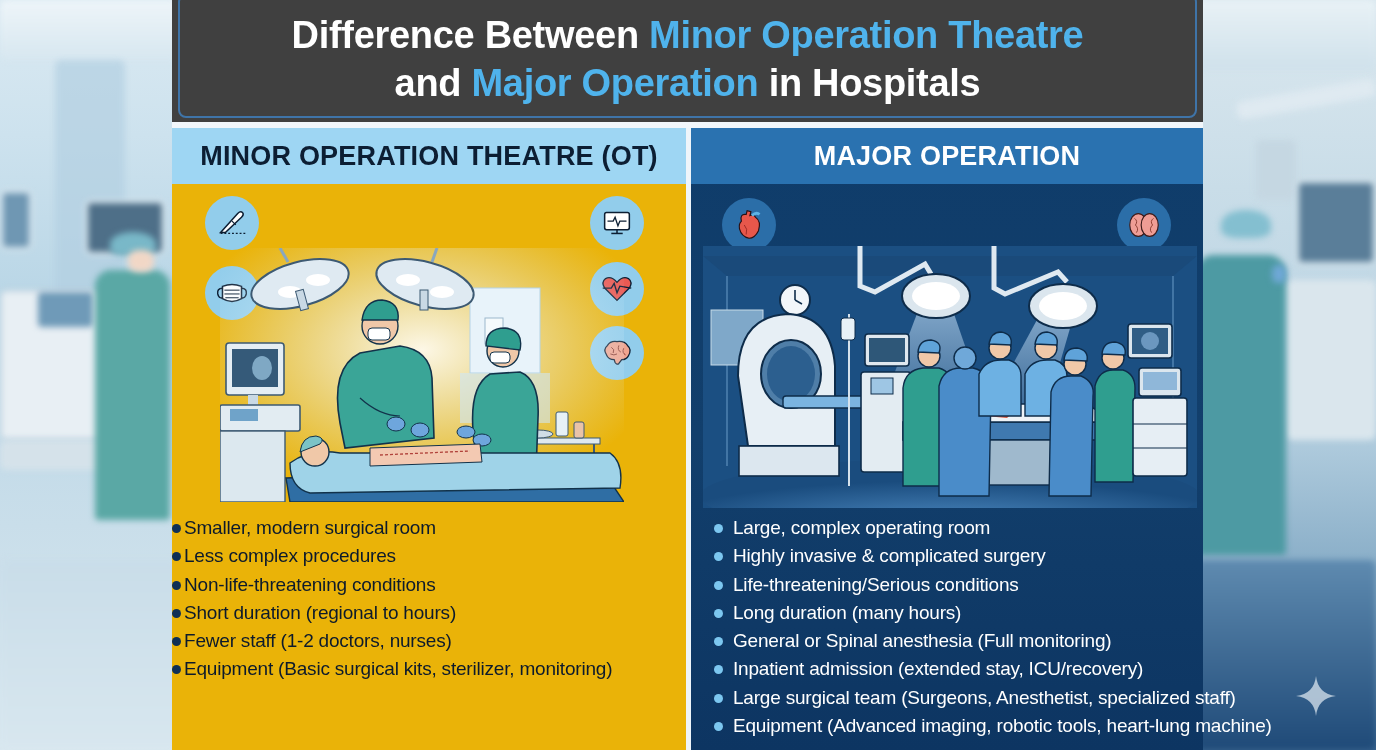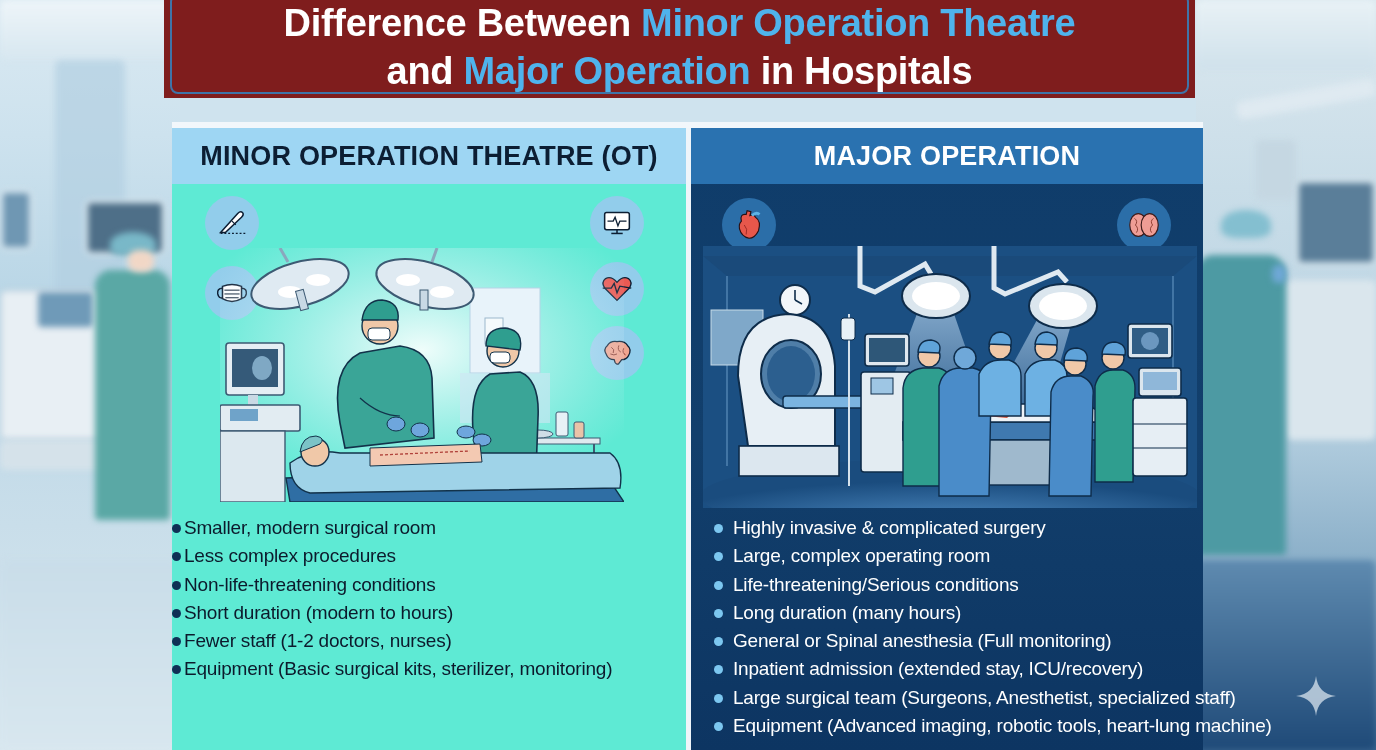--- a/index.html
+++ b/index.html
@@ -40,39 +40,39 @@
   .arm-r2 { right: 80px; top: 140px; width: 40px; height: 60px; background: #c5d7e2; }
   .monitor-r { right: 0; top: 180px; width: 80px; height: 85px; background: #5a7e99; border: 3px solid #dae7ee; }
   .doc-head-r { right: 105px; top: 210px; width: 50px; height: 28px; background: #84bfd0; border-radius: 50% 50% 30% 30%; }
   .doc-body-r { right: 90px; top: 255px; width: 90px; height: 300px; background: #4d9aa3; border-radius: 18px 18px 4px 4px; }
   .glove-r { right: 90px; top: 265px; width: 14px; height: 18px; background: #6fa8d6; border-radius: 40%; }
   .cart-r { right: 0; top: 280px; width: 90px; height: 160px; background: #dae6ed; }
   .floor-r { right: 0; top: 560px; width: 180px; height: 190px; background: linear-gradient(180deg,#5f8bb0,#1f4a78); }
 
   
   .title-box {
-    position: absolute; left: 164px; top: 0; width: 1031px; height: 98px;
-    background: #7f1d1d;
+    position: absolute; left: 172px; top: 0; width: 1031px; height: 122px;
+    background: #404040;
   }
   .title-inner {
     position: absolute; left: 6px; top: -6px; right: 6px; bottom: 4px;
     border: 2px solid #3f74a8; border-radius: 8px;
     display: flex; flex-direction: column; align-items: center; justify-content: center;
     padding-top: 6px;
   }
   .title-line {
     font-weight: 700; font-size: 38px; line-height: 48px; letter-spacing: -0.3px;
     color: #ffffff; white-space: nowrap; text-align: center;
   }
   .title-line .hl { color: #4fb3ec; }
   .title-gap { position: absolute; left: 172px; top: 122px; width: 1031px; height: 6px; background: #f2f7fb; }
 
   
   .panel { position: absolute; top: 128px; height: 622px; overflow: visible; }
-  .panel-minor { left: 172px; width: 514px; background: #5eead4; }
+  .panel-minor { left: 172px; width: 514px; background: #eab308; }
   .panel-major { left: 691px; width: 512px; background: linear-gradient(180deg,#0f3c6a 0%,#123f6c 50%,#0d3562 100%); }
   .divider { position: absolute; left: 686px; top: 128px; width: 5px; height: 622px; background: #eef5fa; }
 
   .panel-header {
     height: 56px; display: flex; align-items: center; justify-content: center;
     font-weight: 700; font-size: 27px; letter-spacing: 0.2px; white-space: nowrap;
   }
   .panel-minor .panel-header { background: #9ed6f3; color: #0c1e33; }
   .panel-major .panel-header { background: #2a72b0; color: #ffffff; }
 
@@ -261,21 +261,21 @@
       <path d="M160 207 L250 203" stroke="#b0413a" stroke-width="1.3" stroke-dasharray="3 2"></path>
       <circle cx="95" cy="204" r="14" fill="#f0c8a8" stroke="#12324a" stroke-width="1.4"></circle>
       <path d="M80 204 Q82 188 96 188 Q106 190 100 196 Z" fill="#7bc3c7" stroke="#12324a"></path>
     </svg>
   </div>
 
   <ul class="bullets bullets-minor">
     <li><span>Smaller, modern surgical room</span></li>
     <li><span>Less complex procedures</span></li>
     <li><span>Non-life-threatening conditions</span></li>
-    <li><span>Short duration (modern to hours)</span></li>
+    <li><span>Short duration (regional to hours)</span></li>
     <li><span>Fewer staff (1-2 doctors, nurses)</span></li>
     <li><span>Equipment (Basic surgical kits, sterilizer, monitoring)</span></li>
   </ul>
 </div>
 
 <div class="divider"></div>
 
 <div class="panel panel-major">
   <div class="panel-header">MAJOR OPERATION</div>
 
@@ -376,22 +376,22 @@
       <circle cx="447" cy="95" r="9" fill="#6b97bf"></circle>
       <rect x="436" y="122" width="42" height="28" rx="3" fill="#dbe6ee" stroke="#0e2c4a" stroke-width="1.6"></rect>
       <rect x="440" y="126" width="34" height="18" fill="#8fb7d9"></rect>
       <rect x="430" y="152" width="54" height="78" rx="3" fill="#e6eef4" stroke="#0e2c4a" stroke-width="1.6"></rect>
       <line x1="430" y1="178" x2="484" y2="178" stroke="#0e2c4a"></line>
       <line x1="430" y1="202" x2="484" y2="202" stroke="#0e2c4a"></line>
     </svg>
   </div>
 
   <ul class="bullets bullets-major">
+    <li><span>Large, complex operating room</span></li>
     <li><span>Highly invasive &amp; complicated surgery</span></li>
-    <li><span>Large, complex operating room</span></li>
     <li><span>Life-threatening/Serious conditions</span></li>
     <li><span>Long duration (many hours)</span></li>
     <li><span>General or Spinal anesthesia (Full monitoring)</span></li>
     <li><span>Inpatient admission (extended stay, ICU/recovery)</span></li>
     <li><span>Large surgical team (Surgeons, Anesthetist, specialized staff)</span></li>
     <li><span>Equipment (Advanced imaging, robotic tools, heart-lung machine)</span></li>
   </ul>
 </div>
 
 <div class="sparkle">

